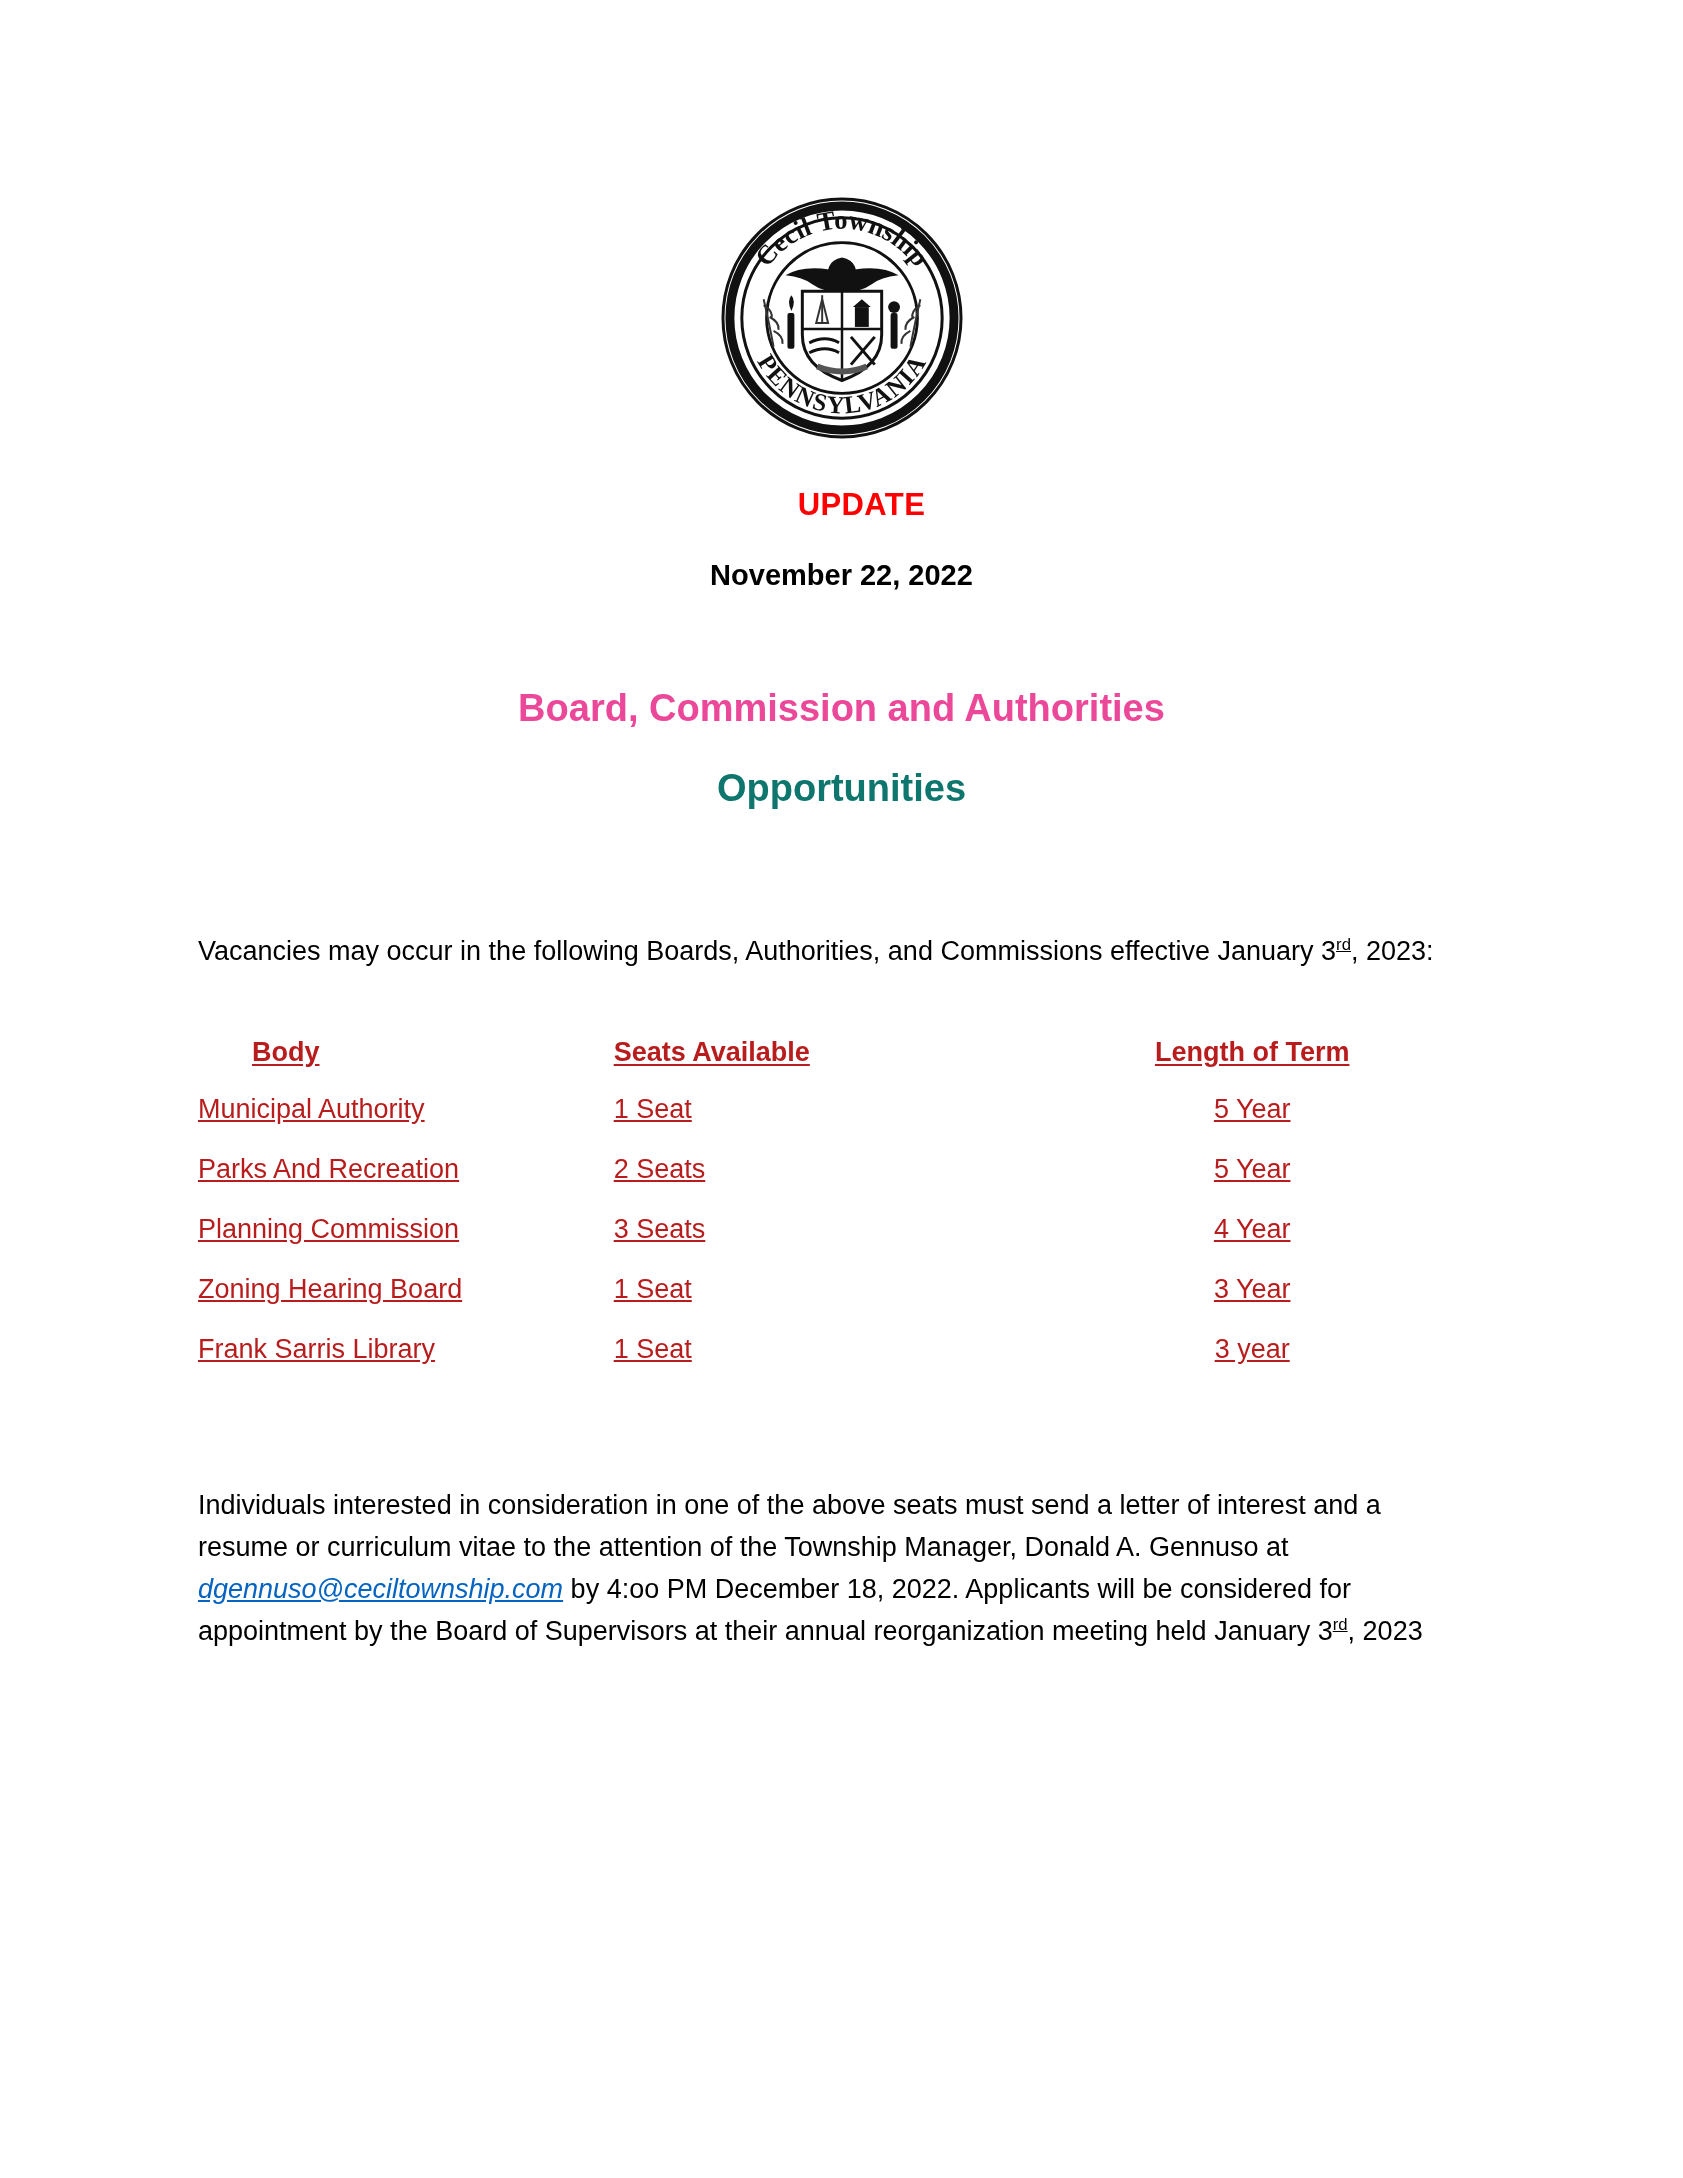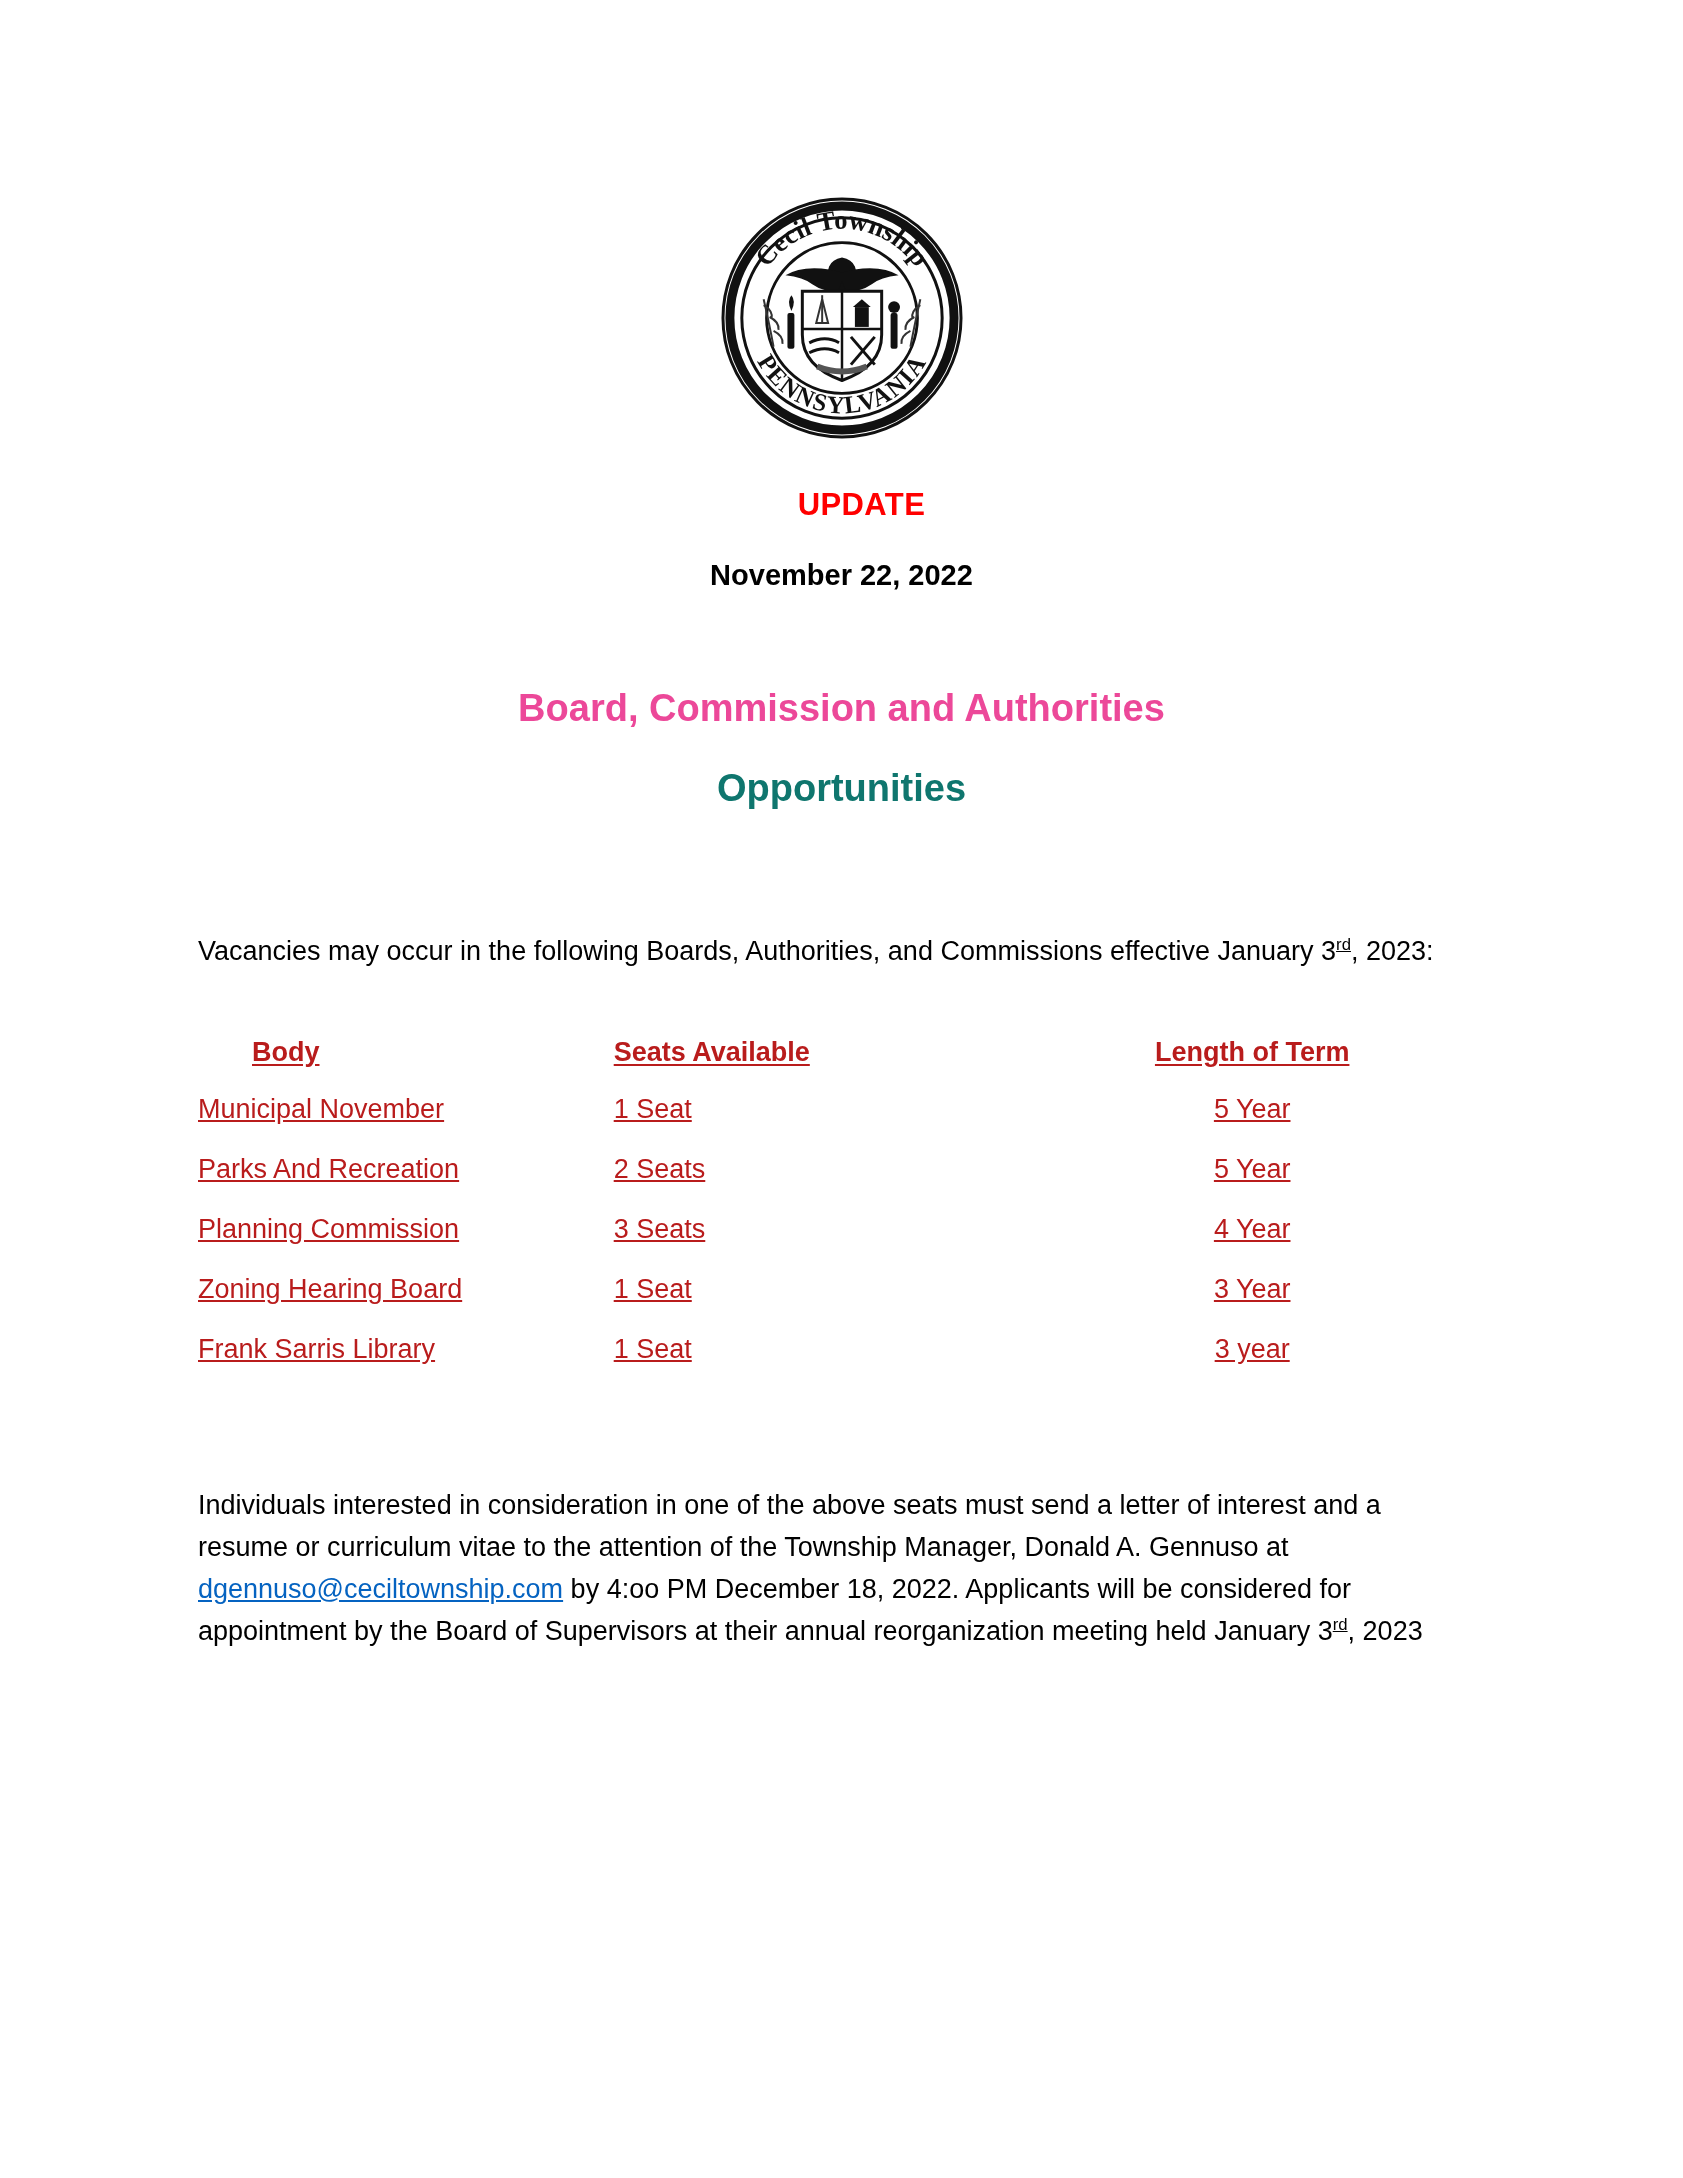--- a/index.html
+++ b/index.html
@@ -143,20 +143,21 @@
     top: 1457px;
     left: 198px;
     width: 1277px;
     font-size: 27px;
     line-height: 42px;
     color: #000000;
   }
   .maillink {
     color: #0563C1;
     text-decoration: underline;
+    font-style: italic;
   }
 </style>
 </head>
 <body>
 
 <div class="page">
 
   <div class="seal-wrap">
     <div class="seal">
       <svg viewBox="0 0 246 246" width="244" height="244" aria-hidden="true">
@@ -241,21 +242,21 @@
         <th class="col-seats">
           <span class="th-inner">Seats Available</span>
         </th>
         <th class="col-term">
           <span class="th-inner">Length of Term</span>
         </th>
       </tr>
     </thead>
     <tbody>
       <tr>
-        <td class="col-body">Municipal November</td>
+        <td class="col-body">Municipal Authority</td>
         <td class="col-seats">1 Seat</td>
         <td class="col-term">5 Year</td>
       </tr>
       <tr>
         <td class="col-body">Parks And Recreation</td>
         <td class="col-seats">2 Seats</td>
         <td class="col-term">5 Year</td>
       </tr>
       <tr>
         <td class="col-body">Planning Commission</td>

